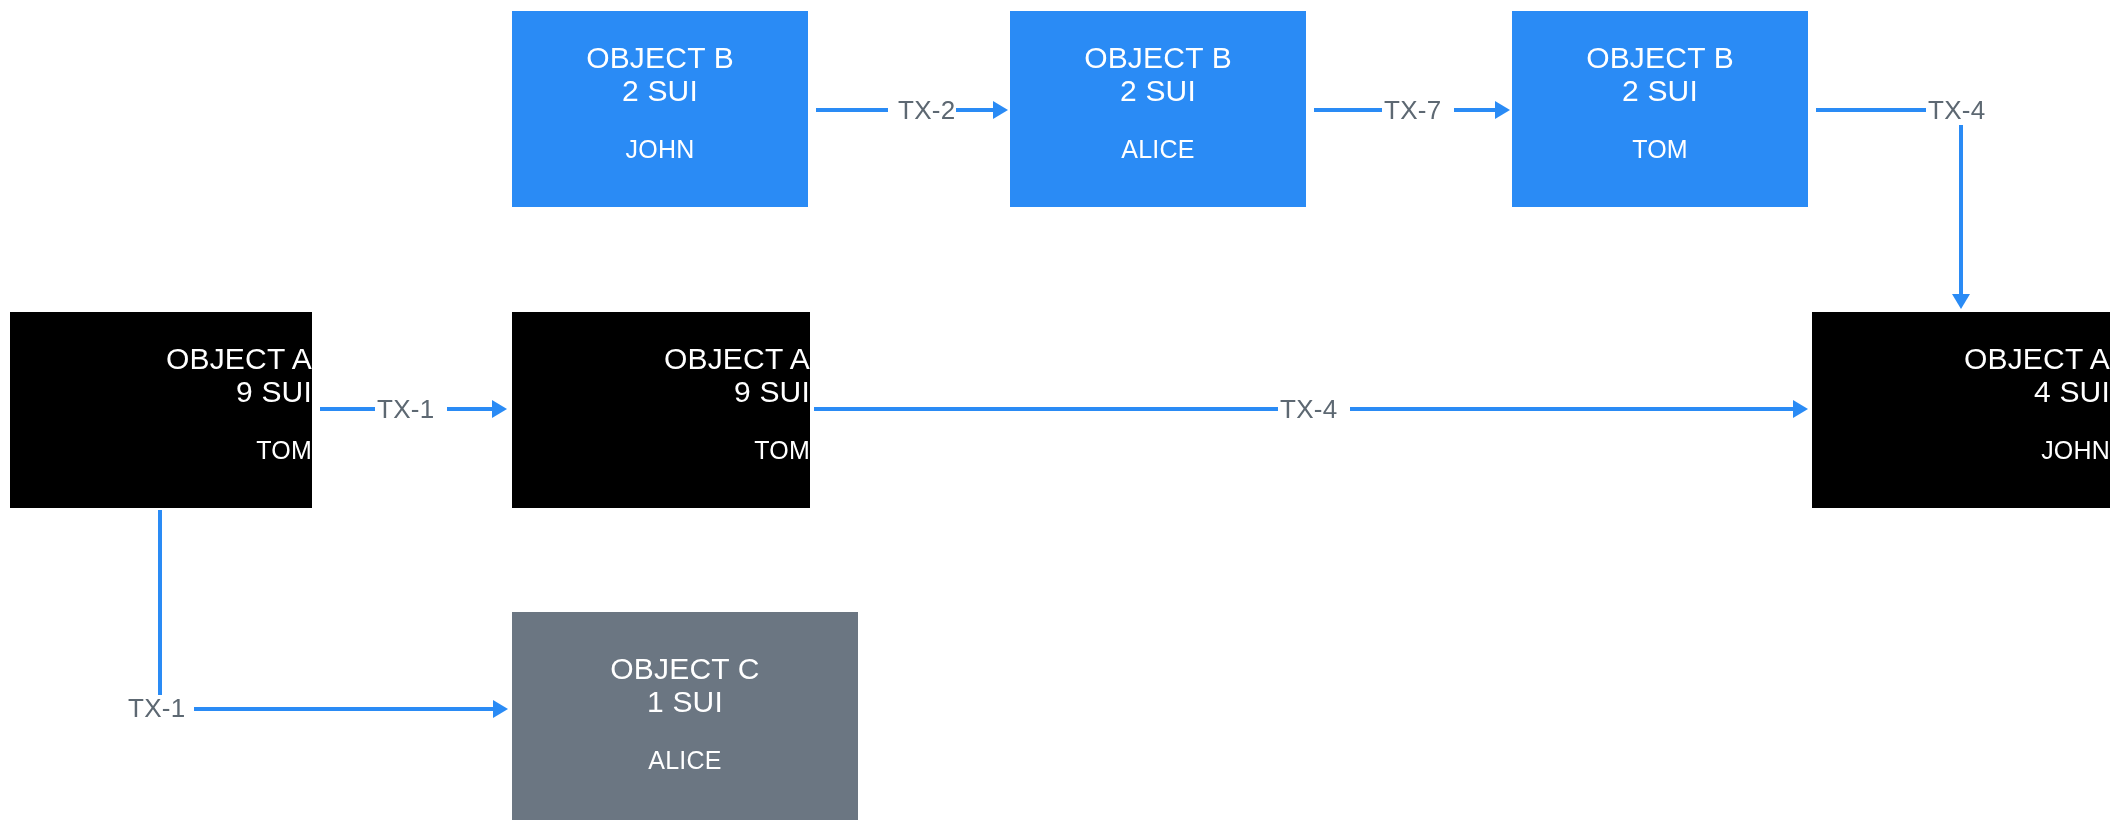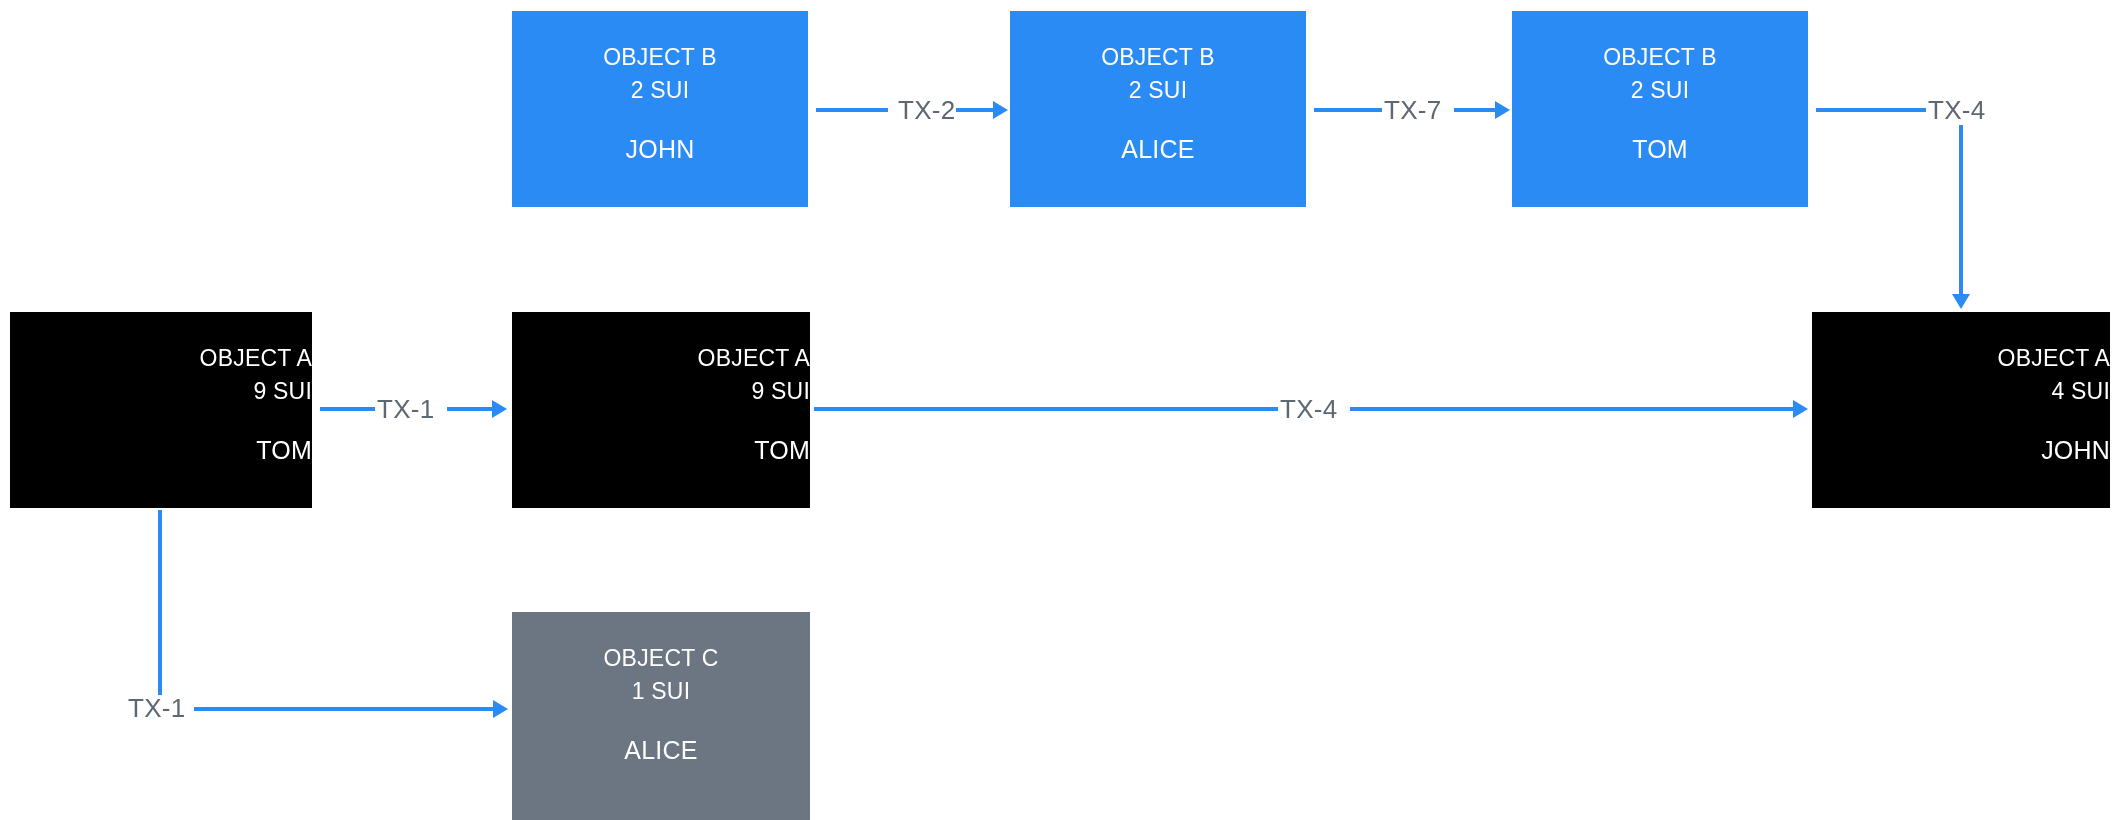--- a/index.html
+++ b/index.html
@@ -18,21 +18,21 @@
   
   .obj-box {
     position: absolute;
     box-sizing: border-box;
     display: flex;
     flex-direction: column;
     align-items: center;
     color: #ffffff;
   }
   .obj-box .line-head {
-    font-size: 23px;
+    font-size: 30px;
     line-height: 33px;
     letter-spacing: 0.2px;
     white-space: pre;
     text-align: center;
   }
   .obj-box .line-owner {
     font-size: 25px;
     line-height: 33px;
     letter-spacing: 0.2px;
     text-align: center;
@@ -118,21 +118,21 @@
     <div class="line-owner">TOM</div>
   </div>
 
   <div class="obj-box fill-black" style="left:1812px; top:312px; width:298px; height:196px; padding-top:30px;">
     <div class="line-head">OBJECT A</div>
     <div class="line-head">4 SUI</div>
     <div class="spacer" style="height:26px;"></div>
     <div class="line-owner">JOHN</div>
   </div>
 
-  <div class="obj-box fill-gray" style="left:512px; top:612px; width:298px; height:208px; padding-top:30px;">
+  <div class="obj-box fill-gray" style="left:512px; top:612px; width:346px; height:208px; padding-top:40px;">
     <div class="line-head">OBJECT C</div>
     <div class="line-head">1 SUI</div>
     <div class="spacer" style="height:26px;"></div>
     <div class="line-owner">ALICE</div>
   </div>
 
   <div class="edge-line edge-h" style="left:816px; top:108px; width:72px;"></div>
   <div class="edge-label" style="left:896px; top:97px;">TX-2</div>
   <div class="edge-line edge-h" style="left:956px; top:108px; width:38px;"></div>
   <div class="arrow-head arrow-right" style="left:993px; top:101px;"></div>

